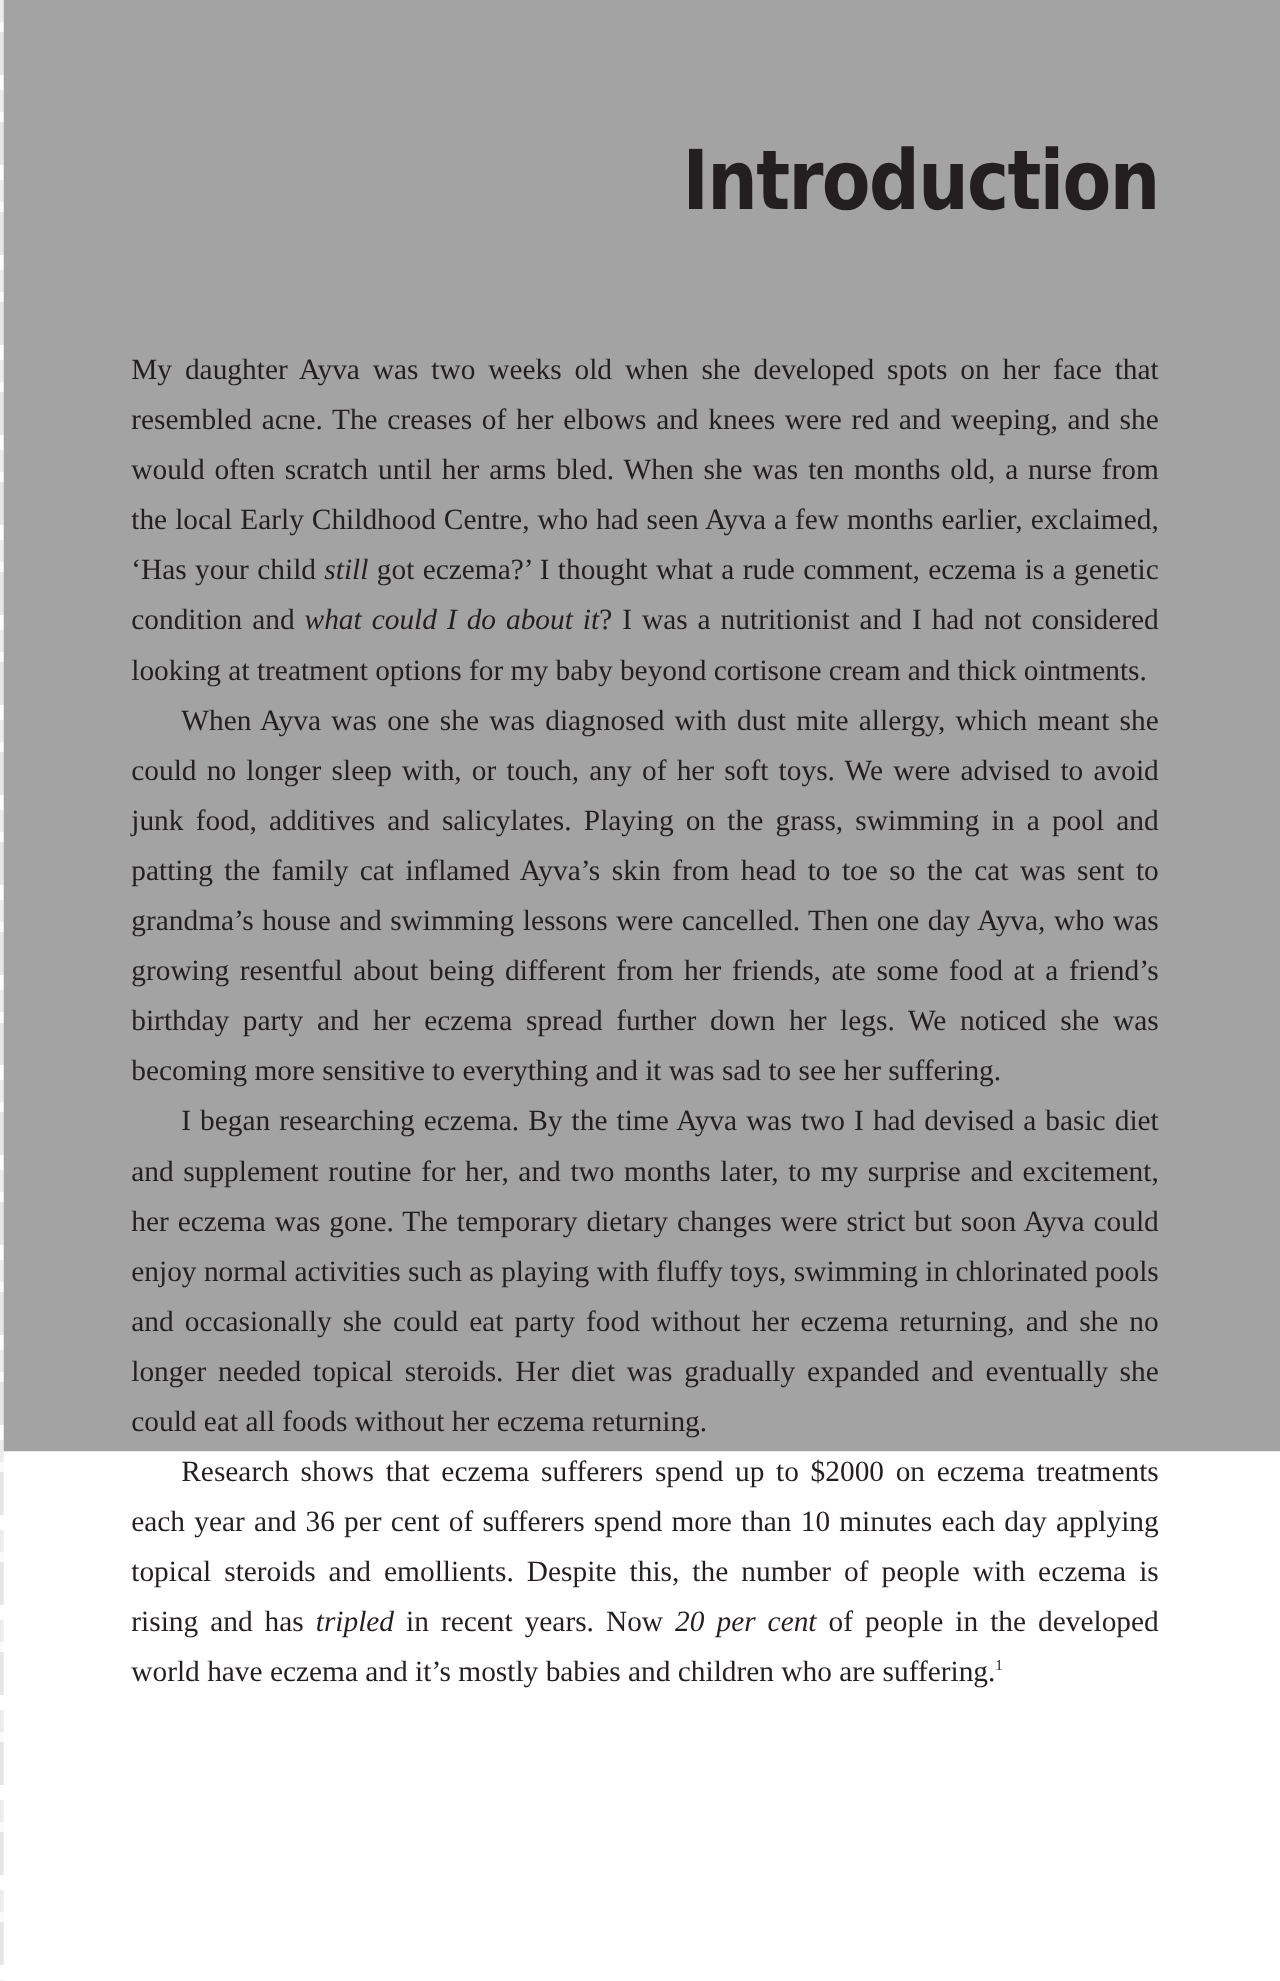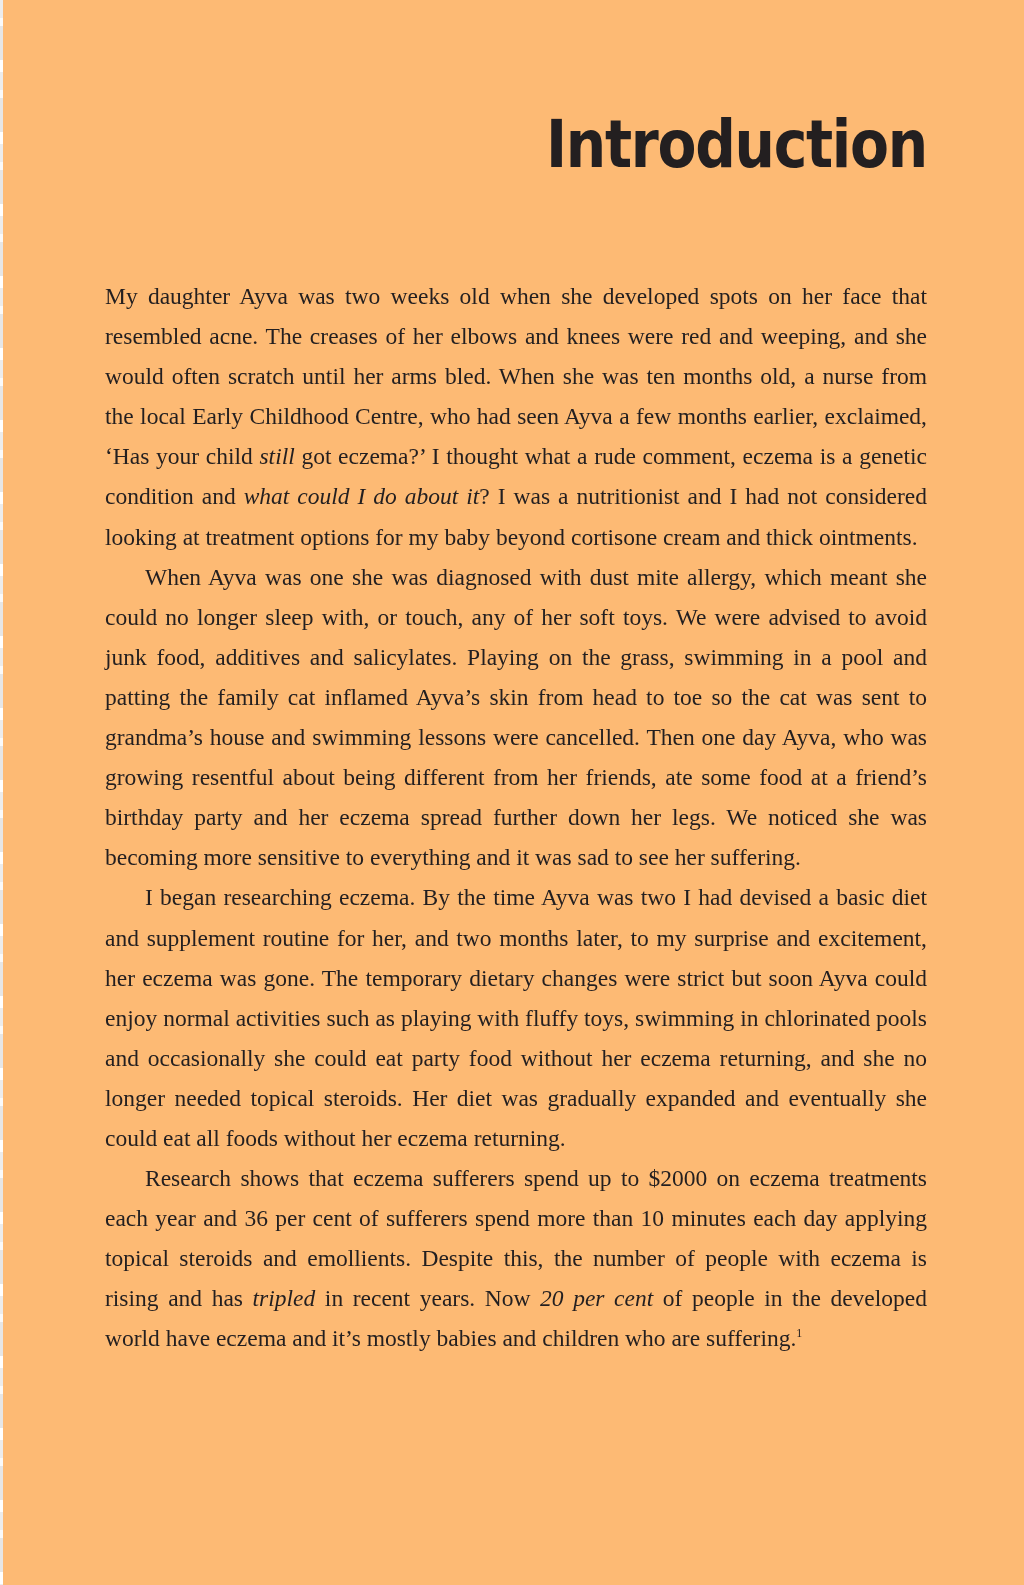--- a/index.html
+++ b/index.html
@@ -11,22 +11,22 @@
       width: 1024px;
       height: 1585px;
       position: relative;
       overflow: hidden;
     }
     .page {
       position: absolute;
       left: 0;
       top: 0;
       width: 1024px;
-      height: 1585px;
-      background: #fdba74;
+      height: 1161px;
+      background: #a3a3a3;
     }
     .left-edge {
       position: absolute;
       left: 0;
       top: 0;
       width: 3px;
       height: 1585px;
       background: repeating-linear-gradient(
         to bottom,
         #ececec 0px, #ececec 18px,

